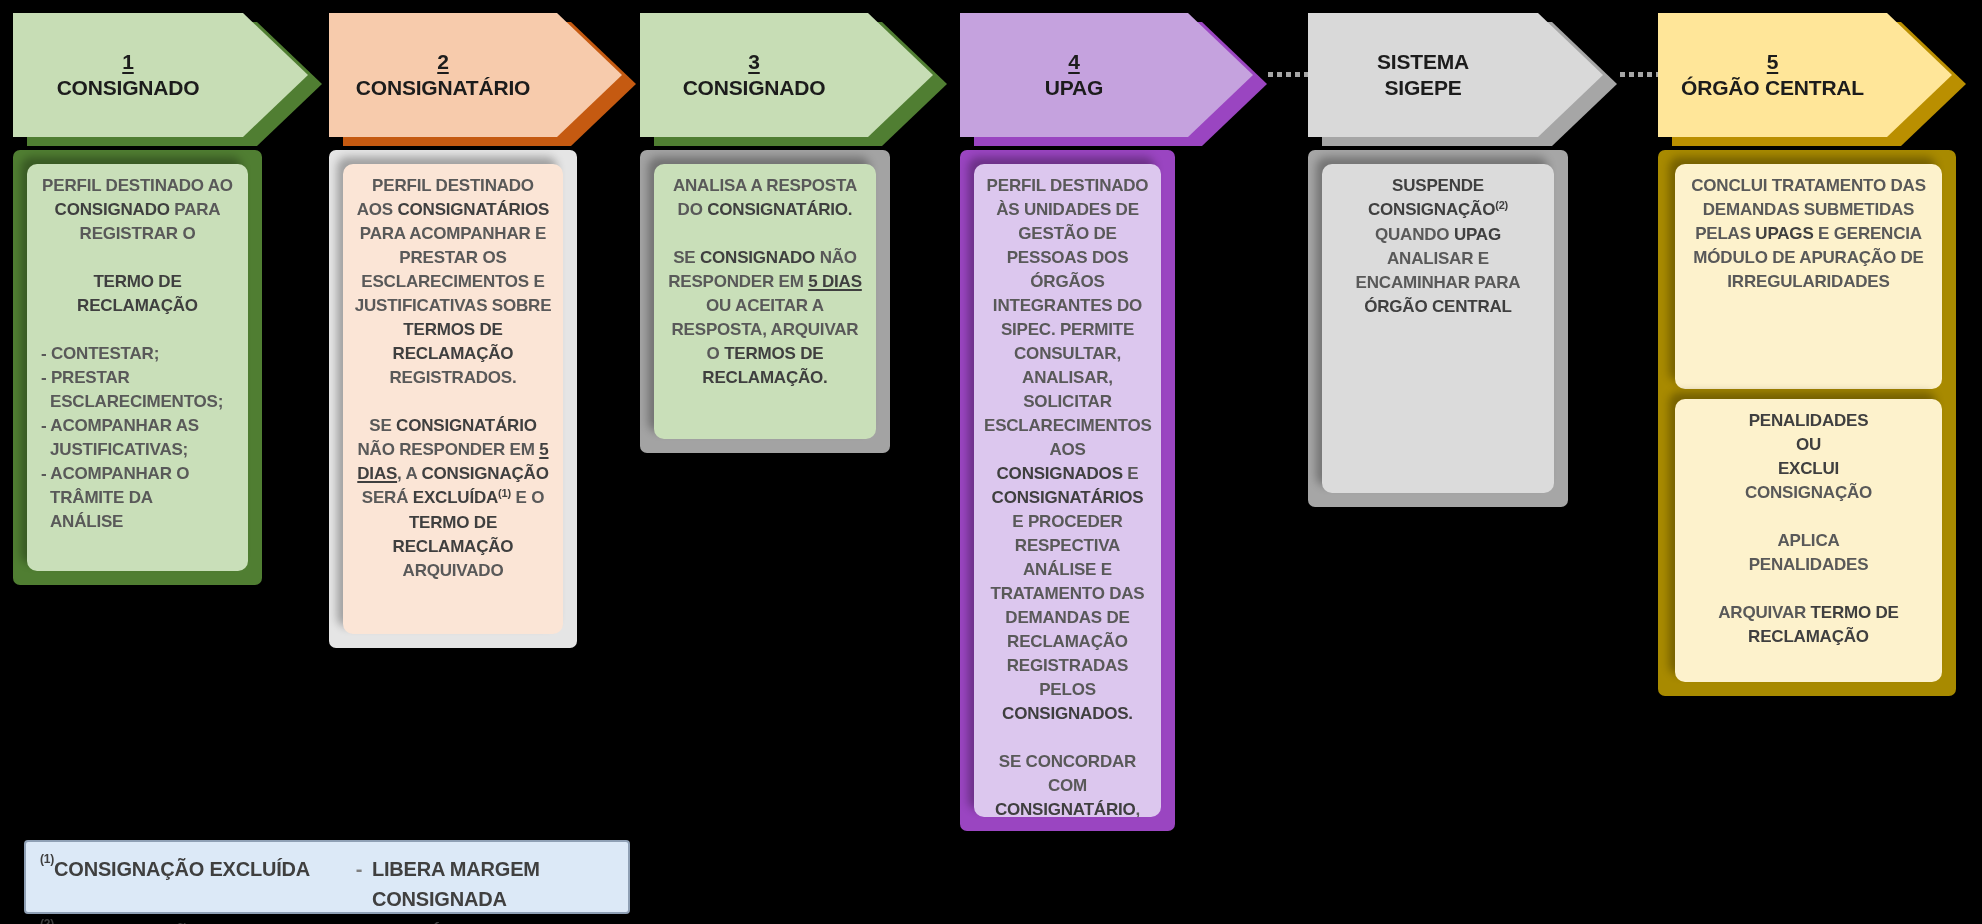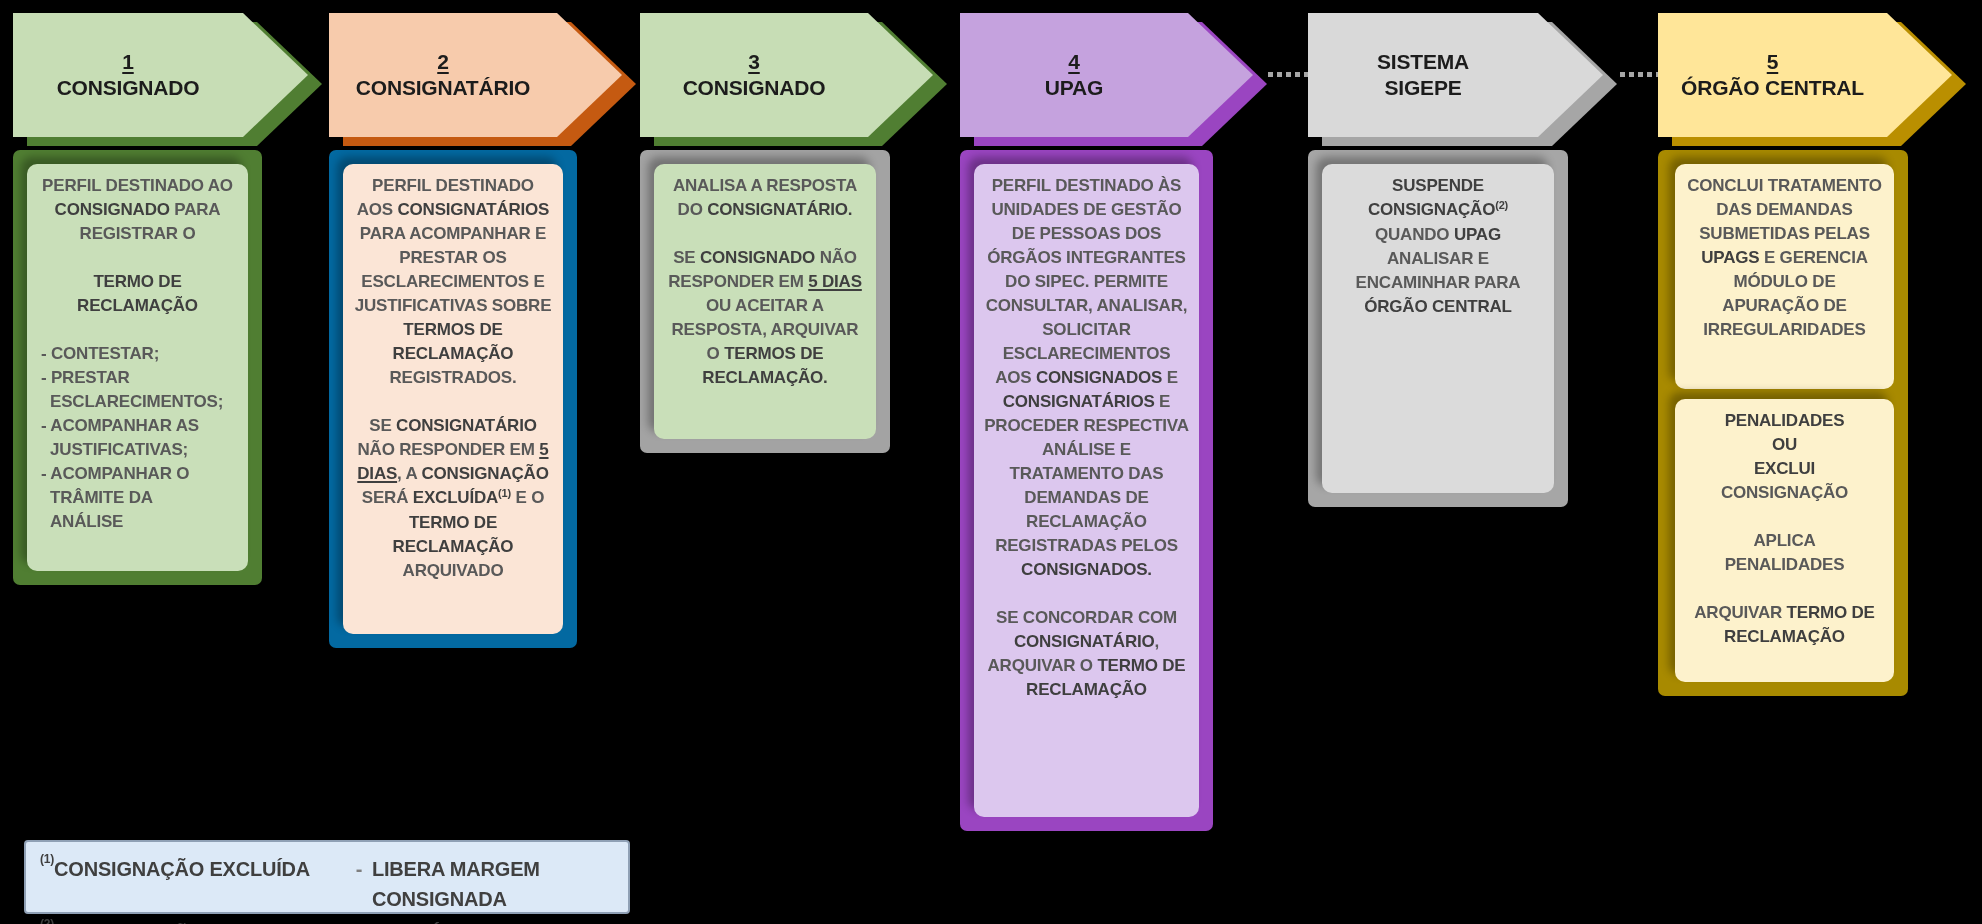--- a/index.html
+++ b/index.html
@@ -71,21 +71,21 @@
     </div>
     <div class="column" style="left: 329px; width: 307px;">
       <div class="arrow-wrap" style="width: 307px; height: 133px;"><svg width="307" height="133" viewBox="0 0 307 133">
           <polygon points="14,9 242,9 307,71 242,133 14,133" fill="#C55A11"></polygon>
           <polygon points="0,0 228,0 293,62 228,124 0,124" fill="#F7CBAC"></polygon>
         </svg></div>
       <div class="arrow-header" style="top: 49px; width: 228px;">
         <div class="hdr-underline">2</div>
         <div>CONSIGNATÁRIO</div>
       </div>
-      <div class="outer-box" style="width: 248px; height: 498px; background: #0369a1;">
+      <div class="outer-box" style="width: 248px; height: 498px; background: #e5e5e5;">
         <div class="inner-box" style="background: rgb(251, 229, 214);">
           <div class="para"><span class="seg-n">PERFIL DESTINADO AOS </span><span class="seg-b">CONSIGNATÁRIOS</span><span class="seg-n"> PARA ACOMPANHAR E PRESTAR OS ESCLARECIMENTOS E JUSTIFICATIVAS SOBRE </span><span class="seg-b">TERMOS DE RECLAMAÇÃO</span><span class="seg-n"> REGISTRADOS.</span></div>
           <div class="para"><span class="seg-n">SE </span><span class="seg-b">CONSIGNATÁRIO</span><span class="seg-n"> NÃO RESPONDER EM </span><span class="seg-bu">5 DIAS</span><span class="seg-n">, A </span><span class="seg-b">CONSIGNAÇÃO</span><span class="seg-n"> SERÁ </span><span class="seg-b">EXCLUÍDA</span><span class="seg-sup">(1)</span><span class="seg-n"> E O </span><span class="seg-b">TERMO DE RECLAMAÇÃO</span><span class="seg-n"> ARQUIVADO</span></div>
         </div>
       </div>
     </div>
     <div class="column" style="left: 640px; width: 307px;">
       <div class="arrow-wrap" style="width: 307px; height: 133px;"><svg width="307" height="133" viewBox="0 0 307 133">
           <polygon points="14,9 242,9 307,71 242,133 14,133" fill="#507E32"></polygon>
           <polygon points="0,0 228,0 293,62 228,124 0,124" fill="#C7DDB5"></polygon>
@@ -103,21 +103,21 @@
     </div>
     <div class="column" style="left: 960px; width: 307px;">
       <div class="arrow-wrap" style="width: 307px; height: 133px;"><svg width="307" height="133" viewBox="0 0 307 133">
           <polygon points="14,9 242,9 307,71 242,133 14,133" fill="#9A45C1"></polygon>
           <polygon points="0,0 228,0 293,62 228,124 0,124" fill="#C5A2DE"></polygon>
         </svg></div>
       <div class="arrow-header" style="top: 49px; width: 228px;">
         <div class="hdr-underline">4</div>
         <div>UPAG</div>
       </div>
-      <div class="outer-box" style="width: 253px; height: 681px; background: rgb(154, 69, 193);">
+      <div class="outer-box" style="width: 215px; height: 681px; background: rgb(154, 69, 193);">
         <div class="inner-box" style="background: rgb(220, 199, 238);">
           <div class="para"><span class="seg-n">PERFIL DESTINADO ÀS UNIDADES DE GESTÃO DE PESSOAS DOS ÓRGÃOS INTEGRANTES DO SIPEC. PERMITE CONSULTAR, ANALISAR, SOLICITAR ESCLARECIMENTOS AOS </span><span class="seg-b">CONSIGNADOS</span><span class="seg-n"> E </span><span class="seg-b">CONSIGNATÁRIOS</span><span class="seg-n"> E PROCEDER RESPECTIVA ANÁLISE E TRATAMENTO DAS DEMANDAS DE RECLAMAÇÃO REGISTRADAS PELOS </span><span class="seg-b">CONSIGNADOS.</span></div>
           <div class="para"><span class="seg-n">SE CONCORDAR COM </span><span class="seg-b">CONSIGNATÁRIO</span><span class="seg-n">, ARQUIVAR O </span><span class="seg-b">TERMO DE RECLAMAÇÃO</span></div>
         </div>
       </div>
     </div>
     <div class="column" style="left: 1308px; width: 309px;">
       <div class="arrow-wrap" style="width: 309px; height: 133px;"><svg width="309" height="133" viewBox="0 0 309 133">
           <polygon points="14,9 244,9 309,71 244,133 14,133" fill="#A6A6A6"></polygon>
           <polygon points="0,0 230,0 295,62 230,124 0,124" fill="#D9D9D9"></polygon>
@@ -134,21 +134,21 @@
     </div>
     <div class="column" style="left: 1658px; width: 308px;">
       <div class="arrow-wrap" style="width: 308px; height: 133px;"><svg width="308" height="133" viewBox="0 0 308 133">
           <polygon points="14,9 243,9 308,71 243,133 14,133" fill="#BA8F00"></polygon>
           <polygon points="0,0 229,0 294,62 229,124 0,124" fill="#FFE699"></polygon>
         </svg></div>
       <div class="arrow-header" style="top: 49px; width: 229px;">
         <div class="hdr-underline">5</div>
         <div>ÓRGÃO CENTRAL</div>
       </div>
-      <div class="outer-box" style="width: 250px; height: 546px; background: rgb(168, 138, 0); padding-left: 17px;">
+      <div class="outer-box" style="width: 298px; height: 546px; background: rgb(168, 138, 0); padding-left: 17px;">
         <div class="inner-box fixed" style="background: rgb(253, 242, 204); height: 225px;">
           <div class="para"><span class="seg-n">CONCLUI TRATAMENTO DAS DEMANDAS SUBMETIDAS PELAS </span><span class="seg-b">UPAGS</span><span class="seg-n"> E GERENCIA MÓDULO DE APURAÇÃO DE IRREGULARIDADES</span></div>
         </div>
         <div class="inner-box" style="background: rgb(253, 242, 204);">
           <div class="para"><span class="seg-b">PENALIDADES</span><br><span class="seg-b">OU</span><br><span class="seg-b">EXCLUI</span><br><span class="seg-n">CONSIGNAÇÃO</span></div>
           <div class="para"><span class="seg-n">APLICA</span><br><span class="seg-n">PENALIDADES</span></div>
           <div class="para"><span class="seg-n">ARQUIVAR </span><span class="seg-b">TERMO DE RECLAMAÇÃO</span></div>
         </div>
       </div>
     </div>

